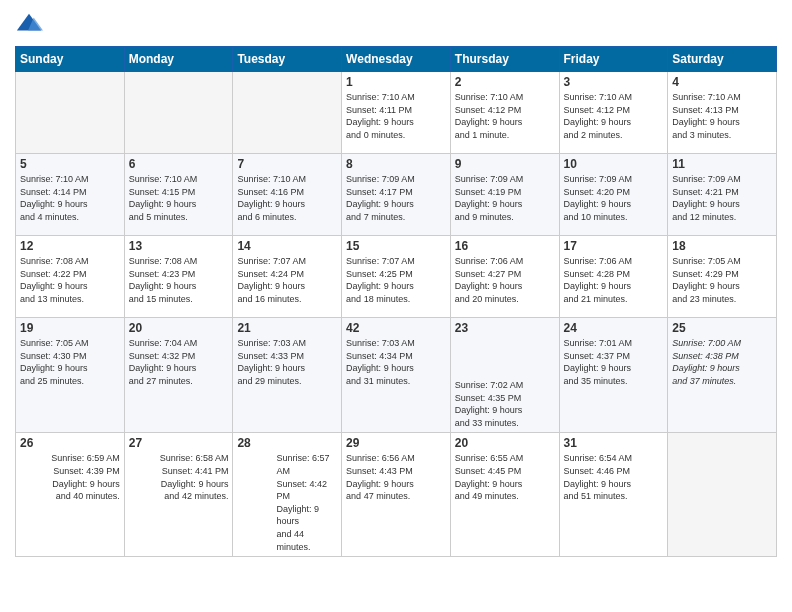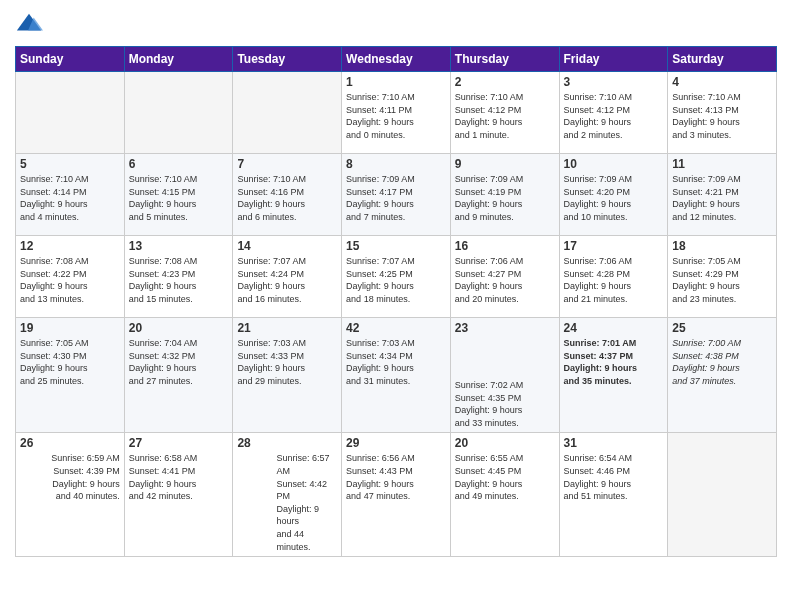--- a/index.html
+++ b/index.html
@@ -48,21 +48,21 @@
       font-size: 16px;
       color: #555;
     }
     .calendar {
       width: 100%;
       border-collapse: collapse;
       border: 1px solid #ccc;
       table-layout: fixed;
     }
     .calendar thead tr th {
-      background: #4c1d95;
+      background: #0369a1;
       color: #fff;
       font-size: 12px;
       font-weight: bold;
       padding: 5px 4px;
       text-align: left;
       border: 1px solid #1a5fad;
     }
     .calendar tbody tr td {
       vertical-align: top;
       border: 1px solid #ccc;
@@ -290,21 +290,21 @@
           </td>
           <td>
             <span class="day-num">23</span>
             <div class="day-info" style="white-space: pre-line; margin-top: 44px;">Sunrise: 7:02 AM
 Sunset: 4:35 PM
 Daylight: 9 hours
 and 33 minutes.</div>
           </td>
           <td>
             <span class="day-num">24</span>
-            <div class="day-info" style="white-space: pre-line; font-weight: bold;">Sunrise: 7:01 AM
+            <div class="day-info" style="white-space: pre-line;">Sunrise: 7:01 AM
 Sunset: 4:37 PM
 Daylight: 9 hours
 and 35 minutes.</div>
           </td>
           <td>
             <span class="day-num">25</span>
             <div class="day-info" style="white-space: pre-line; font-style: italic;">Sunrise: 7:00 AM
 Sunset: 4:38 PM
 Daylight: 9 hours
 and 37 minutes.</div>
@@ -313,21 +313,21 @@
         <tr>
           <td>
             <span class="day-num">26</span>
             <div class="day-info" style="white-space: pre-line; text-align: right;">Sunrise: 6:59 AM
 Sunset: 4:39 PM
 Daylight: 9 hours
 and 40 minutes.</div>
           </td>
           <td>
             <span class="day-num">27</span>
-            <div class="day-info" style="white-space: pre-line;">Sunrise: 6:58 AM
+            <div class="day-info" style="white-space: pre-line; text-align: right;">Sunrise: 6:58 AM
 Sunset: 4:41 PM
 Daylight: 9 hours
 and 42 minutes.</div>
           </td>
           <td>
             <span class="day-num">28</span>
             <div class="day-info" style="white-space: pre-line; margin-left: 39px;">Sunrise: 6:57 AM
 Sunset: 4:42 PM
 Daylight: 9 hours
 and 44 minutes.</div>

